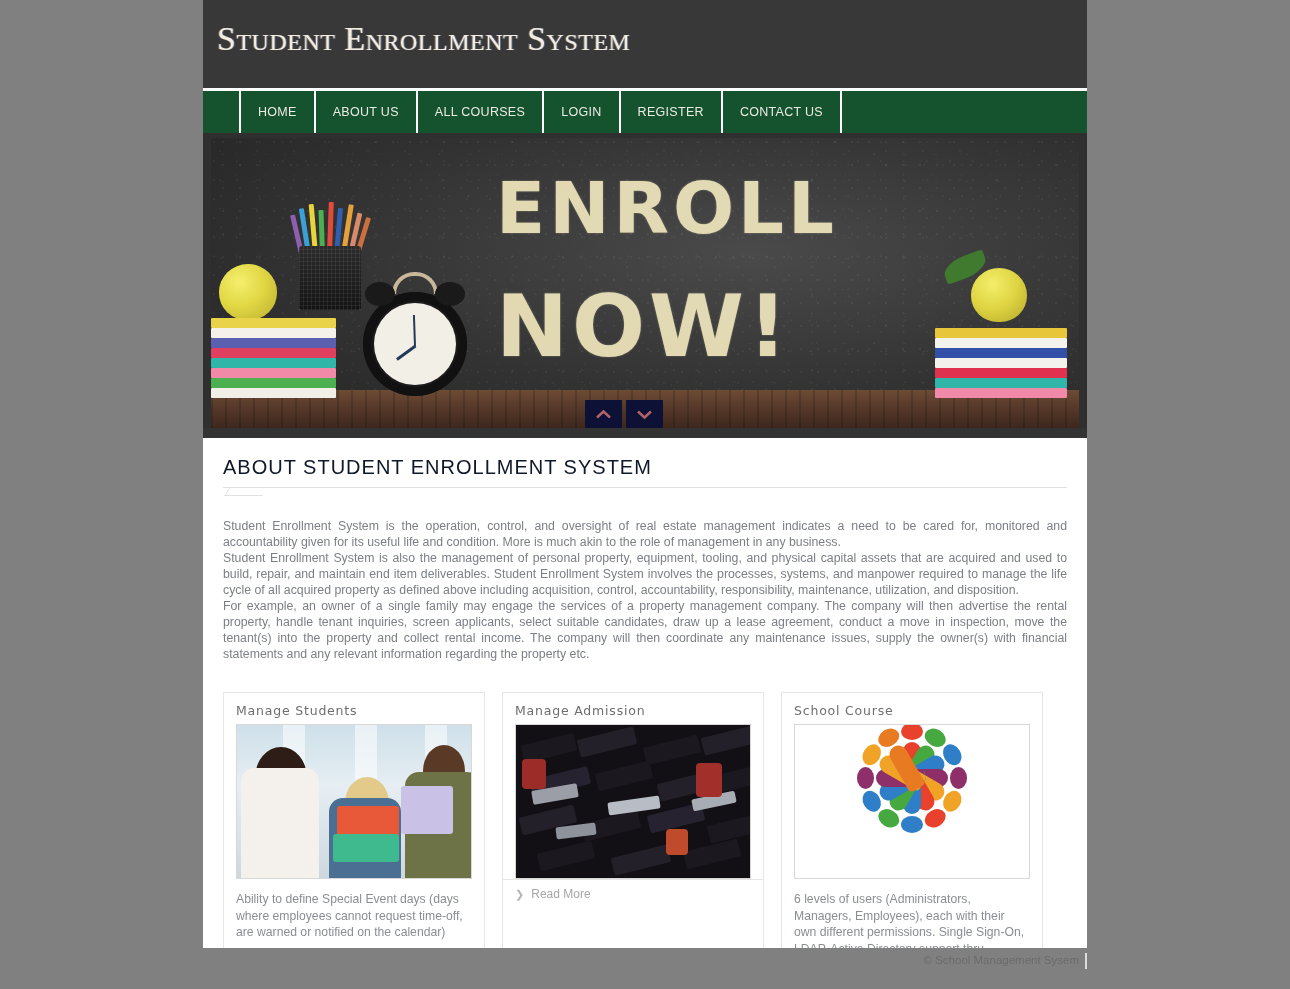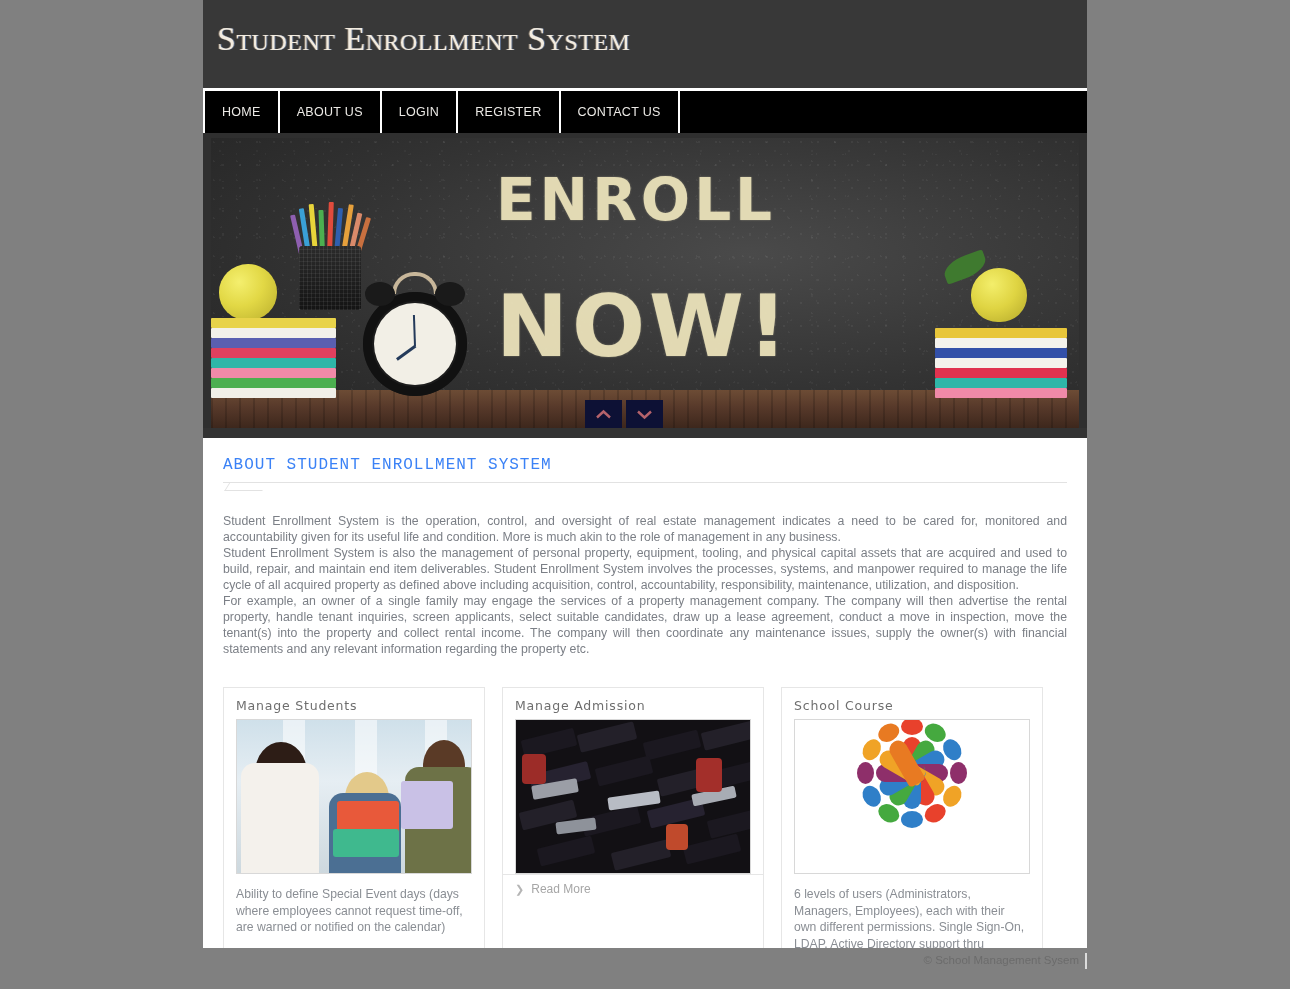--- a/index.html
+++ b/index.html
@@ -42,24 +42,25 @@
     font-variant: small-caps;
     color: #f3ece0;
     letter-spacing: 0.5px;
     text-shadow: 1px 0 0 rgba(120,150,200,0.55), -1px 0 0 rgba(255,220,180,0.35);
     white-space: nowrap;
   }
 
   
   .nav-strip {
     height: 45px;
-    background: #000000;
+    background: #14532d;
     border-top: 3px solid #ffffff;
     display: flex;
     align-items: stretch;
+    padding-left: 36px;
   }
   .nav-item {
     display: flex;
     align-items: center;
     padding: 0 17px;
     color: #eceae6;
     font-size: 12.5px;
     letter-spacing: 0.3px;
     border-right: 2px solid #ffffff;
     cursor: pointer;
@@ -97,21 +98,21 @@
   }
   .chalk-word {
     position: absolute;
     font-family: "DejaVu Sans", sans-serif;
     font-weight: bold;
     color: #efe6bd;
     letter-spacing: 4px;
     text-shadow: 0 0 2px rgba(239,230,189,.45);
     opacity: .93;
   }
-  .chalk-word.l1 { left: 285px; top: 28px; font-size: 58px; }
+  .chalk-word.l1 { left: 285px; top: 28px; font-size: 72px; }
   .chalk-word.l2 { left: 285px; top: 138px; font-size: 86px; }
 
   
   .desk {
     position: absolute; left:0; right:0; bottom:0; height: 38px;
     background: linear-gradient(180deg,#6d4c35 0%, #57392a 45%, #3d271c 100%);
   }
   .desk::after {
     content:""; position:absolute; inset:0;
     background-image: repeating-linear-gradient(90deg, rgba(0,0,0,.16) 0 2px, transparent 2px 14px);
@@ -192,24 +193,24 @@
   .content {
     background: #ffffff;
     padding: 18px 20px 22px 20px;
     min-height: 510px;
   }
   .section-head {
     position: relative;
     padding-bottom: 10px;
   }
   .section-title {
-    font-family: Liberation Mono, monospace;
-    font-size: 16px;
+    font-family: Liberation Sans, sans-serif;
+    font-size: 20px;
     letter-spacing: 1px;
-    color: #3b82f6;
+    color: #0f172a;
     font-weight: normal;
     margin: 0 0 8px 0;
   }
   .section-rule {
     position: relative;
     height: 1px;
     background: #e2e2e2;
   }
   .section-rule .notch {
     position: absolute;
@@ -331,20 +332,21 @@
 
   <div class="site">
 
     <div class="site-header">
       <div class="brand">Student Enrollment System</div>
     </div>
 
     <div class="nav-strip">
       <div class="nav-item">HOME</div>
       <div class="nav-item">ABOUT US</div>
+      <div class="nav-item">ALL COURSES</div>
       <div class="nav-item">LOGIN</div>
       <div class="nav-item">REGISTER</div>
       <div class="nav-item">CONTACT US</div>
     </div>
 
     <div class="banner">
       <div class="banner-photo">
         <div class="chalk-tex"></div>
 
         <div class="chalk-word l1">ENROLL</div>

